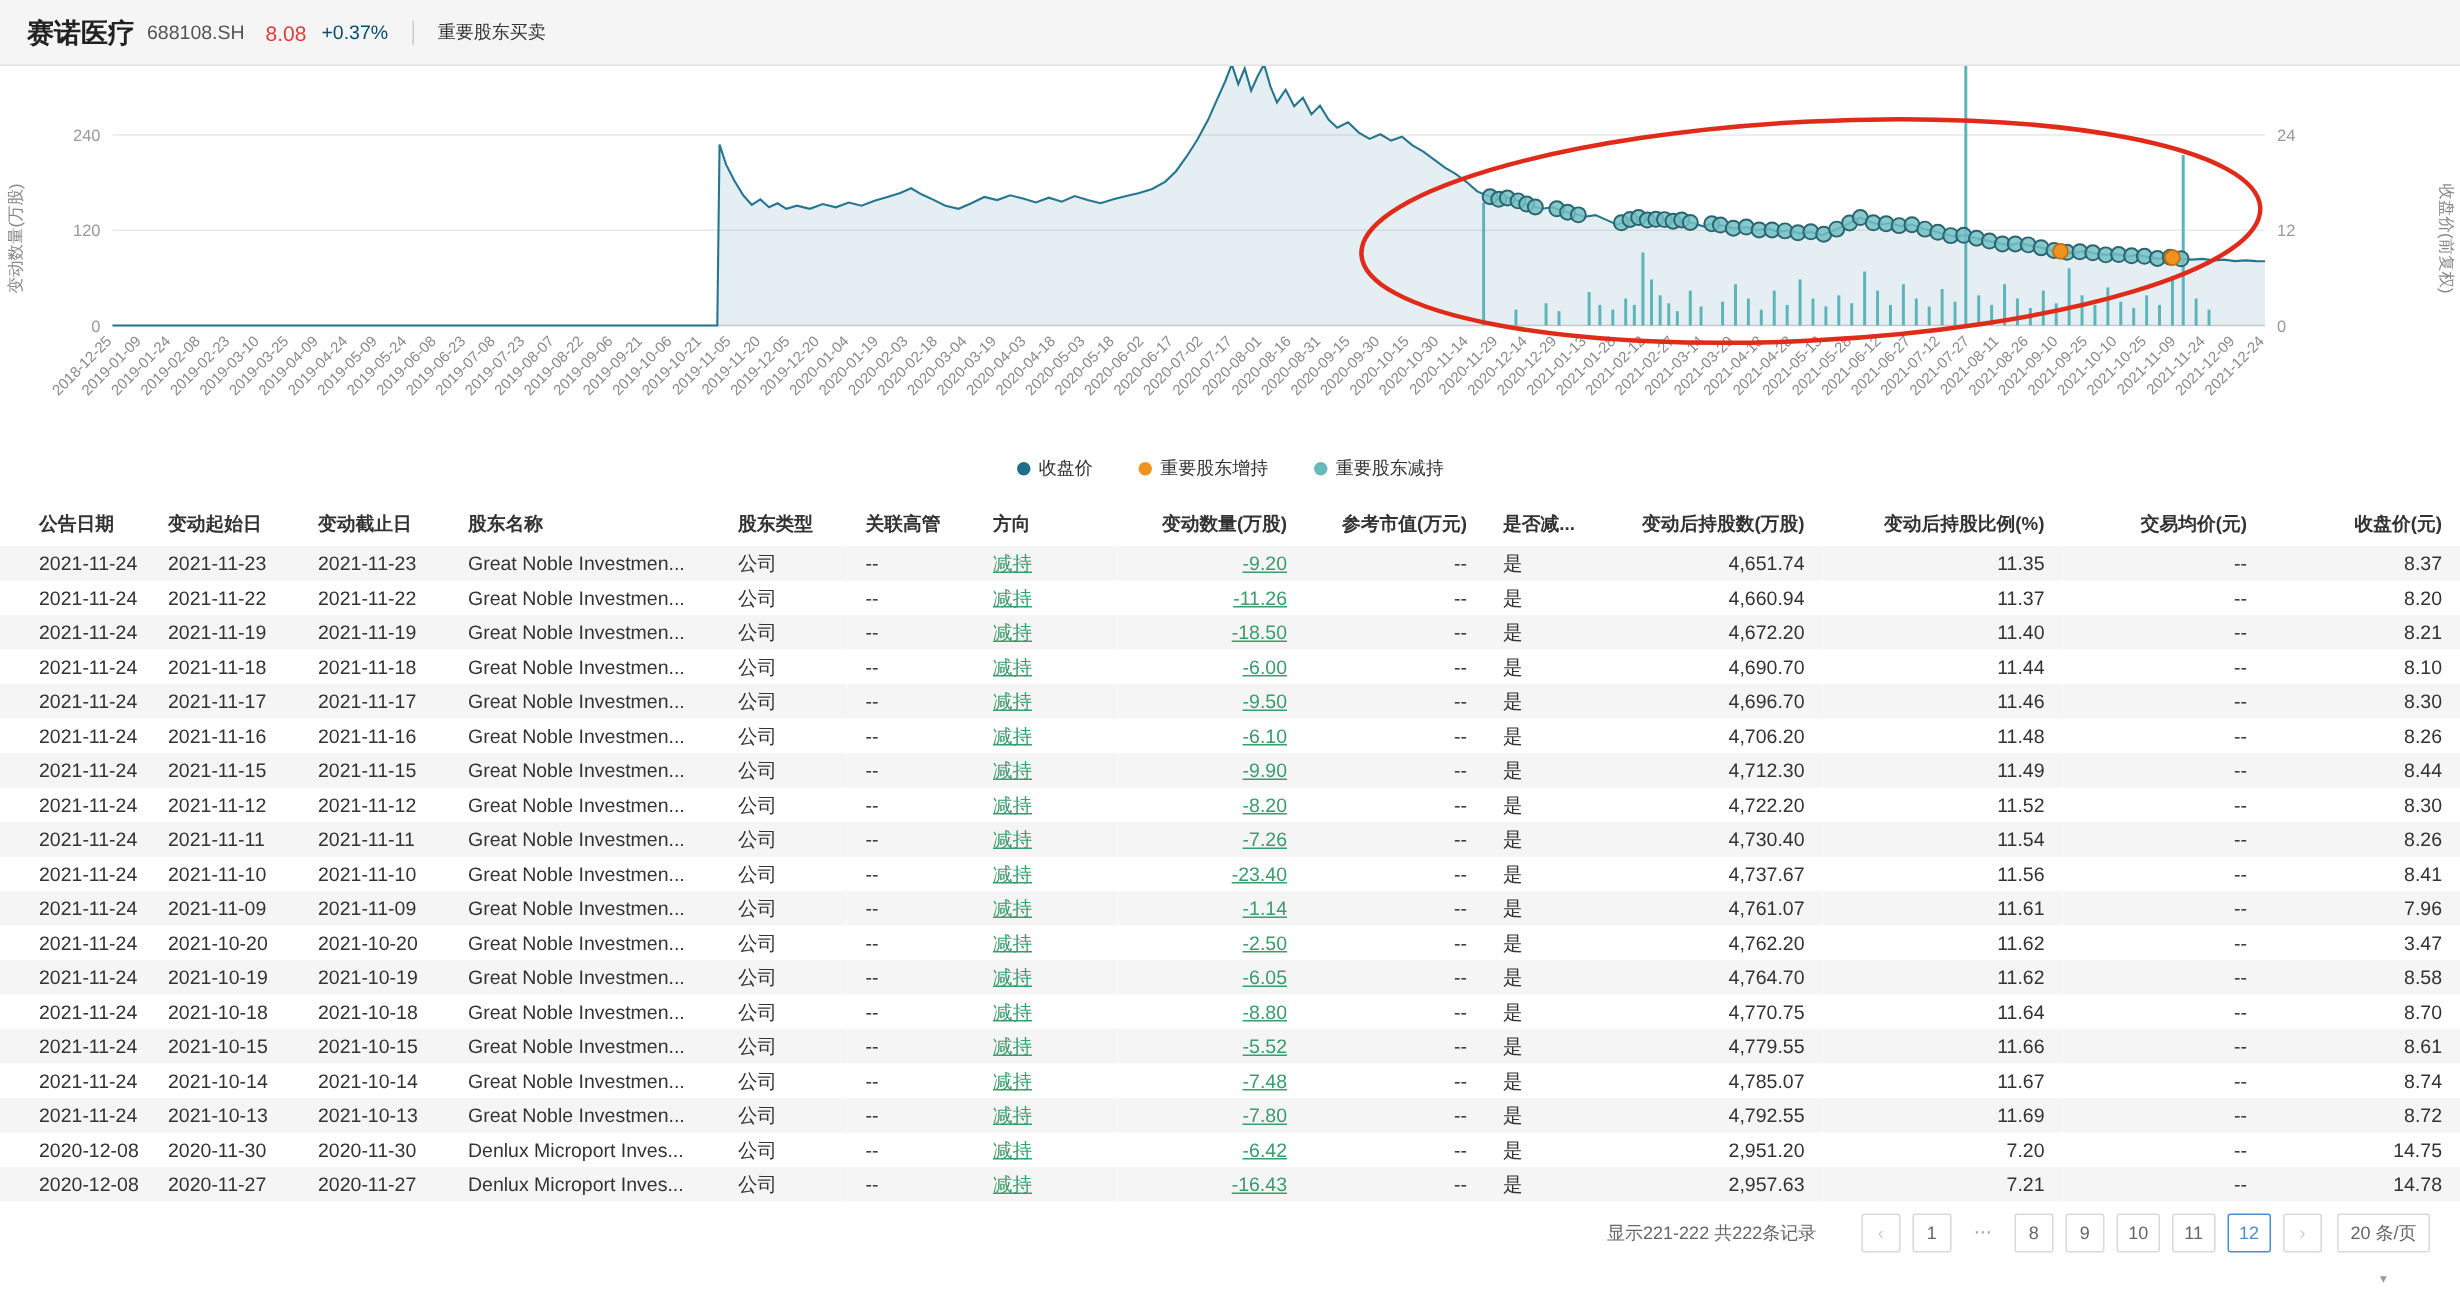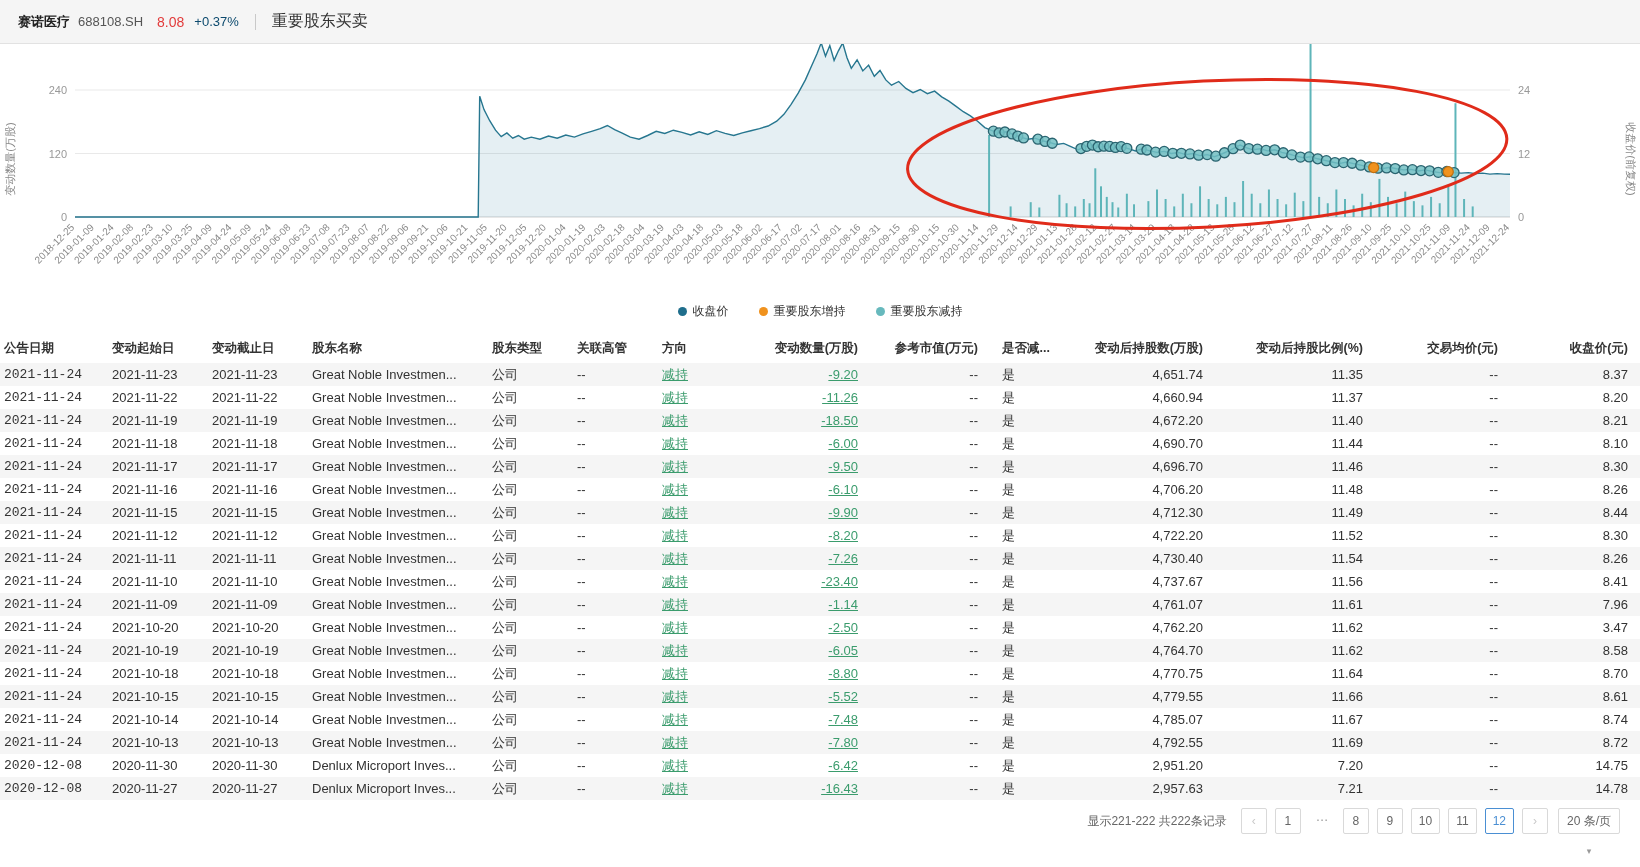--- a/index.html
+++ b/index.html
@@ -1,42 +1,42 @@
 <!DOCTYPE html>
 <html><head>
 <meta charset="utf-8">
 <style>
   * { box-sizing: border-box; }
   html,body { margin:0; padding:0; }
   body { width:1640px; height:867px; font-family:"Liberation Sans","DejaVu Sans",sans-serif; background:#fff; overflow:hidden; }
 
   .topbar { height:44px; background:#f5f5f5; border-bottom:1px solid #e2e2e2; display:flex; align-items:center; padding:0 18px; }
-  .stock-name { font-size:13px; font-weight:bold; color:#222; }
+  .stock-name { font-size:18px; font-weight:bold; color:#222; }
   .stock-code { font-size:13px; color:#555; margin-left:8px; }
   .stock-price { font-size:14px; color:#e23b3b; margin-left:14px; }
   .stock-change { font-size:13px; color:#0c4a6e; margin-left:10px; }
   .divider { width:1px; height:16px; background:#c9c9c9; margin:0 16px; }
-  .tab { font-size:16px; color:#333; cursor:pointer; }
+  .tab { font-size:12px; color:#333; cursor:pointer; }
 
   svg text { font-family:"Liberation Sans","DejaVu Sans",sans-serif; }
 
   .legend { height:26px; display:flex; align-items:center; justify-content:center; gap:30px; font-size:12px; color:#333; }
   .legend-item { display:flex; align-items:center; gap:6px; }
   .legend-dot { width:9px; height:9px; border-radius:50%; display:inline-block; }
 
   table { width:100%; border-collapse:collapse; table-layout:fixed; margin-top:10px; }
   th { font-size:12.5px; font-weight:bold; color:#333; padding:6px 12px; white-space:nowrap; overflow:hidden; text-align:left; }
   td { font-size:13px; color:#333; padding:2px 12px; white-space:nowrap; overflow:hidden; height:23px; }
   th.r, td.r { text-align:right; }
   tbody tr:nth-child(odd) { background:#f5f5f5; }
-  th:first-child, td:first-child { padding-left:4px;font-family:Liberation Mono, monospace; }
+  th:first-child, td:first-child { padding-left:26px; }
   .green { color:#3b9c6d;text-decoration:underline; }
 
   .pagination { display:flex; justify-content:flex-end; align-items:center; gap:10px; padding:8px 20px 0 0; font-size:12px; color:#666; }
-  .pg-summary { margin-right:4px; color:#666; }
+  .pg-summary { margin-right:20px; color:#666; }
   .pg-group { display:flex; gap:8px; align-items:center; }
   .pg-btn { min-width:26px; height:26px; line-height:24px; text-align:center; border:1px solid #d9d9d9; border-radius:2px; background:#fff; color:#666; padding:0 7px; cursor:pointer; }
   .pg-btn.active { border-color:#4a8fd3; color:#4a8fd3; }
   .pg-btn.disabled { color:#c8c8c8; cursor:default; }
   .pg-ellipsis { border:none; background:none; padding:0 2px; color:#999; cursor:default; }
   .page-size { height:26px; line-height:24px; border:1px solid #d9d9d9; border-radius:2px; padding:0 8px; display:flex; align-items:center; gap:6px; color:#666; cursor:pointer; background:#fff;flex-direction:column; }
   .chev { font-size:9px; color:#999; }
 </style>
 </head>
 <body>

